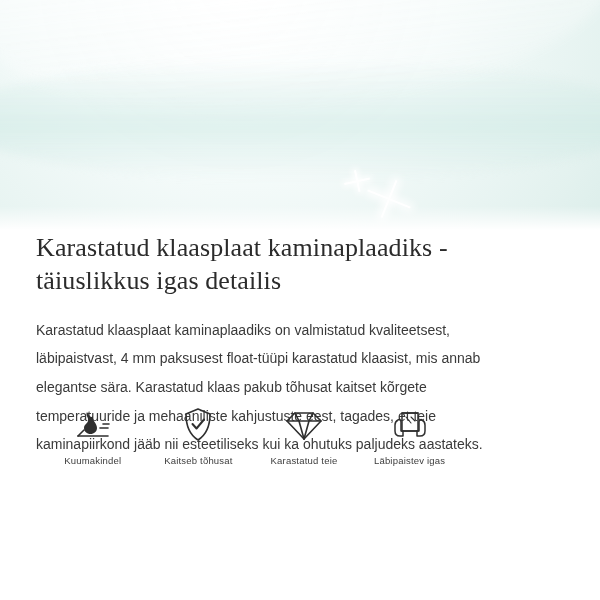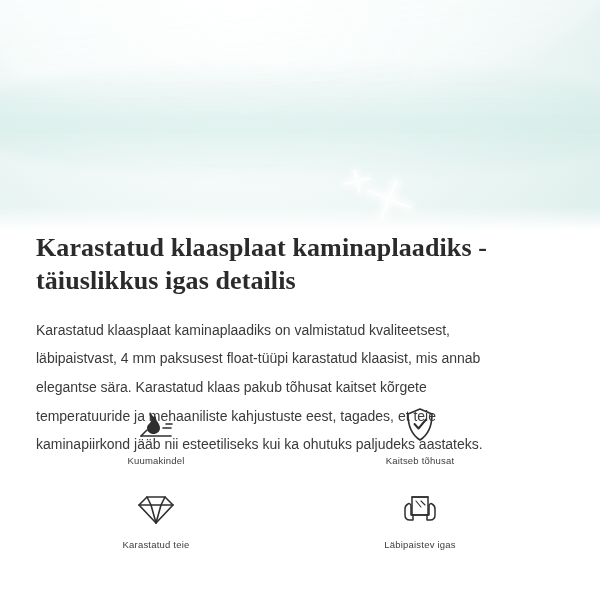--- a/index.html
+++ b/index.html
@@ -158,42 +158,42 @@
     left: 0;
     top: 232px;
     width: 600px;
   }
   .title {
     margin: 0;
     padding: 0 36px;
     font-family: "Liberation Serif", serif;
     font-size: 26px;
     line-height: 1.26;
-    font-weight: 700;
+    font-weight: 400;
     color: #2b2b2b;
     letter-spacing: 0.1px;
   }
   .body-text {
     margin: 18px 0 0 0;
     padding: 0 36px 0 36px;
     width: 528px;
     box-sizing: border-box;
     font-size: 14px;
     line-height: 2.05;
     color: #3a3a3a;
   }
 
   
   .features {
     position: absolute;
-    left: 24px;
+    left: 40px;
     top: 404px;
     width: 528px;
     display: grid;
-    grid-template-columns: repeat(2, 1fr);
+    grid-template-columns: repeat(5, 1fr);
     grid-row-gap: 22px;
   }
   .feature {
     display: flex;
     flex-direction: column;
     align-items: center;
     justify-content: flex-start;
   }
   .feature-icon {
     height: 42px;

